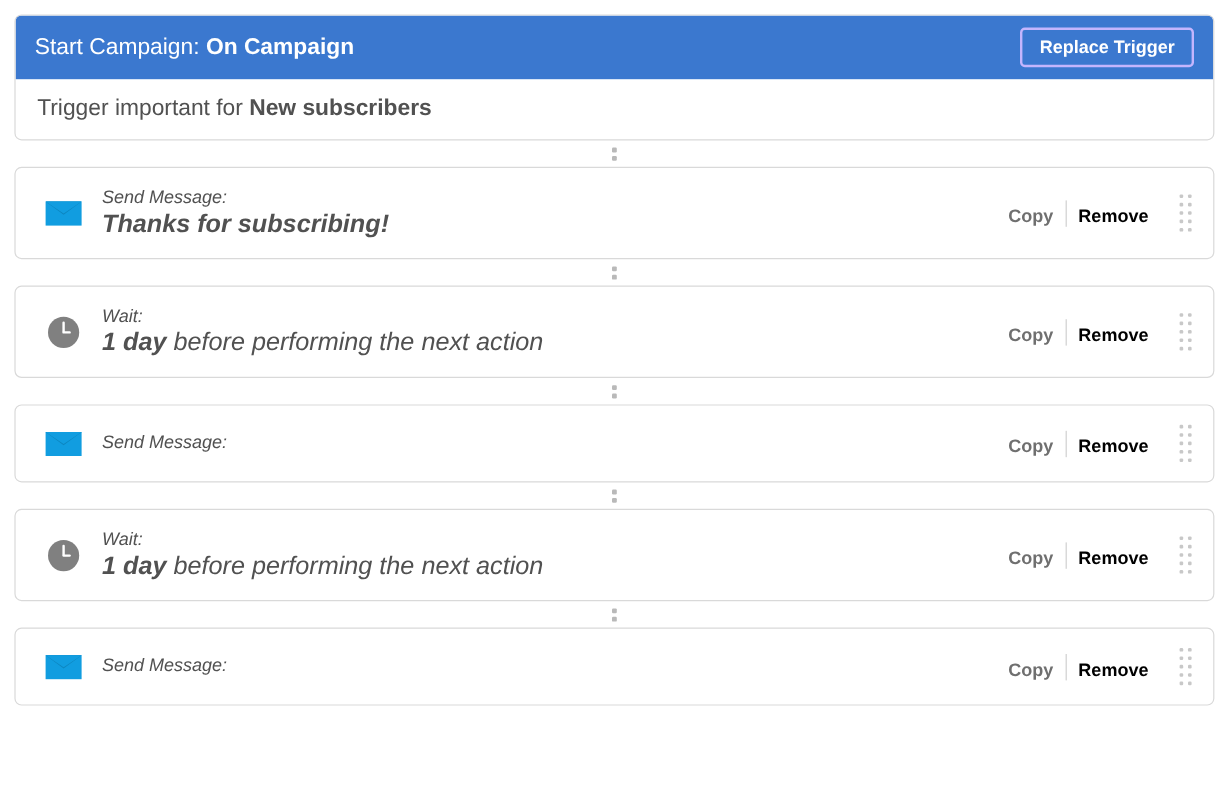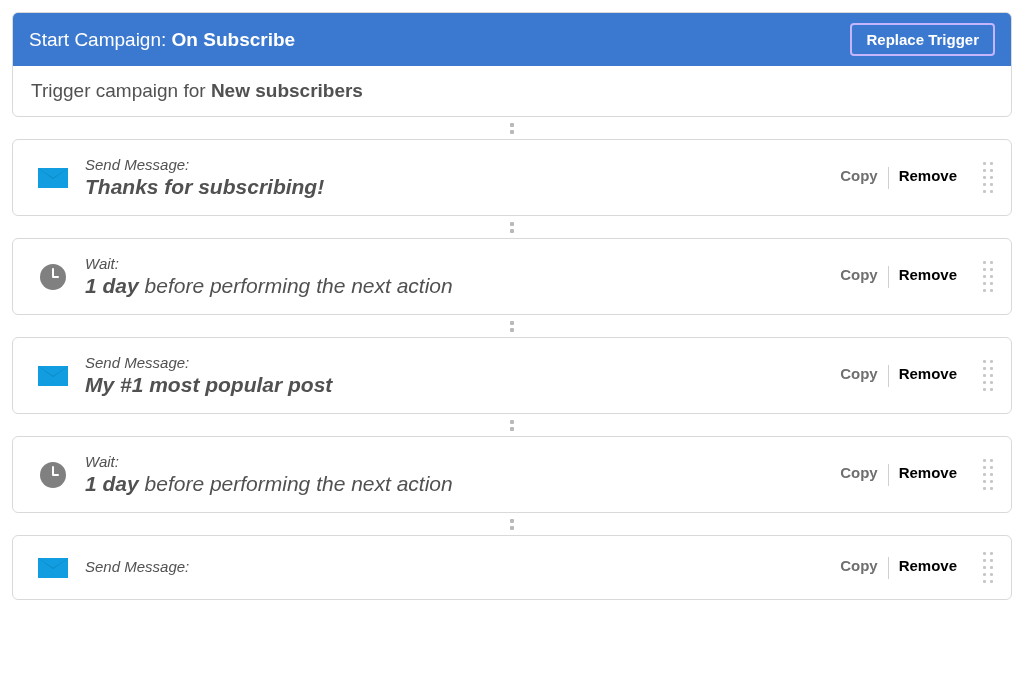--- a/index.html
+++ b/index.html
@@ -112,21 +112,21 @@
       background: #fff;
       top: 12px; left: 12px;
       border-radius: 1px;
     }
     .action-content { flex: 1; color: #515151; font-style: italic; }
     .action-label { font-size: 15px; margin-bottom: 2px; }
     .action-title { font-size: 21px; font-weight: 700; }
     .action-title .normal { font-weight: 400; }
     .action-controls {
       display: flex;
-      align-items: flex-start;
+      align-items: flex-end;
       font-size: 15px;
       font-weight: 600;
       margin-right: 16px;
     }
     .copy-link { color: #6f6f6f; cursor: pointer; padding: 0 10px; }
     .divider { width: 1px; height: 22px; background: #d0d0d0; }
     .remove-link { color: #000000; cursor: pointer; padding: 0 10px; }
     .drag-handle {
       display: flex;
       flex-direction: column;
@@ -136,26 +136,26 @@
     }
     .drag-row { display: flex; gap: 4px; }
     .drag-row span { width: 3px; height: 3px; background: #c8c8c8; border-radius: 1px; }
   </style>
 </head>
 <body>
 
 <div class="panel">
   <div class="panel-header">
     <div>
-      <span class="title-prefix">Start Campaign: </span><span class="title-bold">On Subscribe</span>
+      <span class="title-prefix">Start Campaign: </span><span class="title-bold">On Campaign</span>
     </div>
     <button class="replace-trigger">Replace Trigger</button>
   </div>
   <div class="panel-body">
-    <span>Trigger campaign for </span><span class="body-bold">New subscribers</span>
+    <span>Trigger important for </span><span class="body-bold">New subscribers</span>
   </div>
 </div>
 
 <div class="spacer">
     <div class="spacer-dots">
       <span></span>
       <span></span>
     </div>
   </div>
 
@@ -246,21 +246,20 @@
       <span></span>
     </div>
   </div>
 
 <div class="action-card">
   <div class="icon-wrap">
       <div class="envelope-icon"></div>
     </div>
   <div class="action-content">
     <div class="action-label">Send Message:</div>
-    <div class="action-title">My #1 most popular post</div>
   </div>
   <div class="action-controls">
     <span class="copy-link">Copy</span>
     <div class="divider"></div>
     <span class="remove-link">Remove</span>
   </div>
   <div class="drag-handle">
       <div class="drag-row">
         <span></span>
         <span></span>

